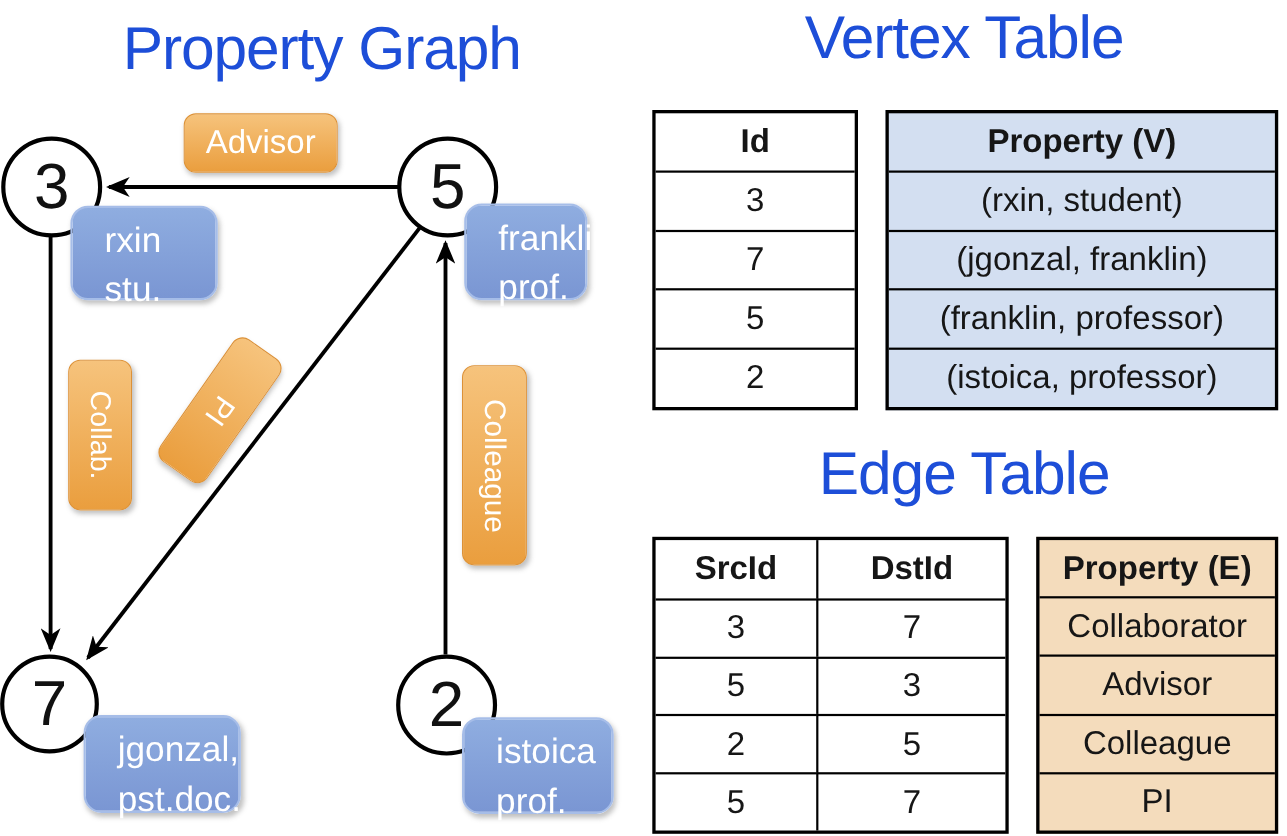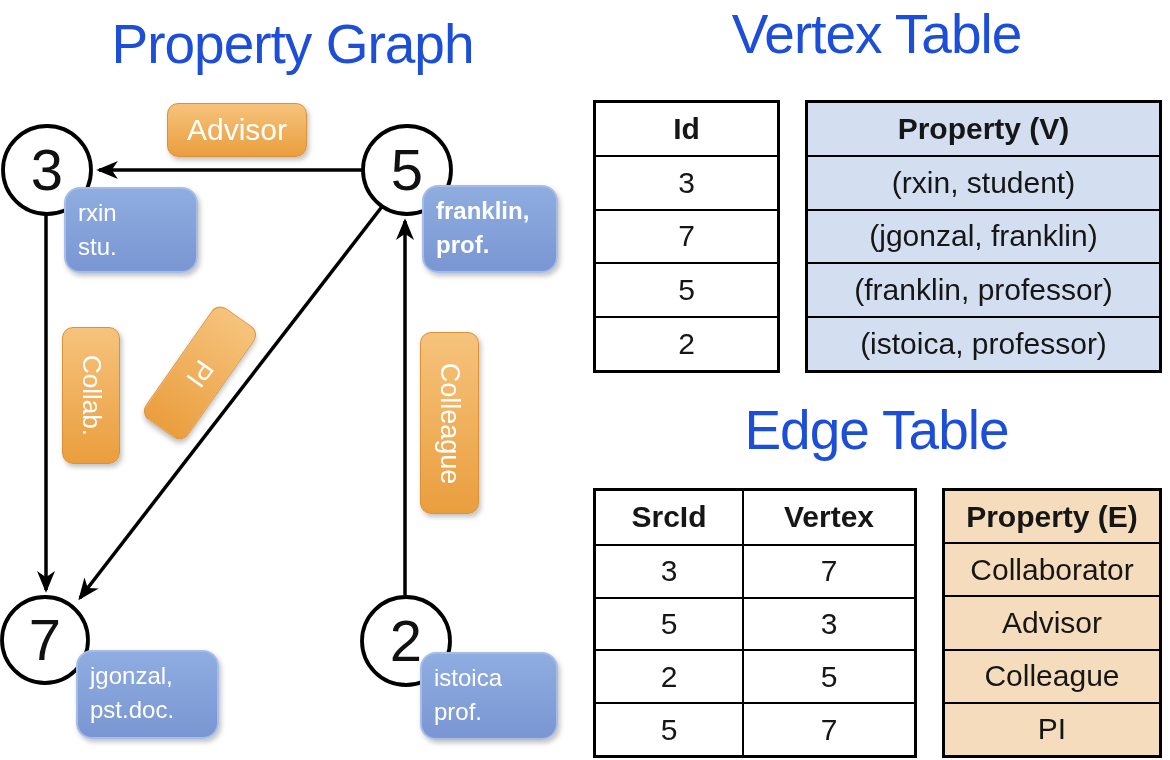--- a/index.html
+++ b/index.html
@@ -41,25 +41,25 @@
   #label-pi{left:174px;top:305px;width:50px;height:134px;font-size:27px;
             transform:rotate(35deg);}
   .vtext{transform:rotate(90deg);white-space:nowrap;}
 
   
   .pbox{
     position:absolute;box-sizing:border-box;
     background:linear-gradient(180deg,var(--blue-top,#8fade0),var(--blue-bottom,#7a96d3));
     border:2px solid var(--blue-border,#a6bde8);
     border-radius:16px;color:var(--label-text,#fff);
-    font-size:24px;line-height:1.42;padding:7px 6px 6px 12px;
+    font-size:32px;line-height:1.42;padding:7px 6px 6px 29px;
     box-shadow:2px 3px 5px rgba(100,100,100,.4);
   }
   #pbox-rxin    {left:64px; top:187px;width:134px;height:86px;}
-  #pbox-franklin{left:422px;top:185px;width:136px;height:88px;font-weight:bold;}
+  #pbox-franklin{left:422px;top:185px;width:112px;height:88px;}
   #pbox-jgonzal {left:76px; top:650px;width:143px;height:89px;}
   #pbox-istoica {left:420px;top:652px;width:138px;height:88px;}
 
   
   .tbl-wrap{position:absolute;display:flex;gap:25px;}
   #vertex-table{left:593px;top:100px;width:569px;height:273px;}
   #edge-table  {left:593px;top:488px;width:569px;height:270px;}
 
   .subtbl{box-sizing:border-box;border:3px solid #000;display:flex;flex-direction:column;background:#fff;}
   .subtbl.fill-v{background:var(--vertex-cell-bg,#d3dff1);}
@@ -161,21 +161,21 @@
       <div class="trow">(rxin, student)</div>
       <div class="trow">(jgonzal, franklin)</div>
       <div class="trow">(franklin, professor)</div>
       <div class="trow">(istoica, professor)</div>
     </div>
   </div>
 
   <div id="edge-table" class="tbl-wrap">
     <div id="et-ids" class="subtbl">
       <div class="gcell hdr">SrcId</div>
-      <div class="gcell hdr c2">Vertex</div>
+      <div class="gcell hdr c2">DstId</div>
 
       <div class="gcell rN">3</div>
       <div class="gcell rN c2">7</div>
 
       <div class="gcell rN">5</div>
       <div class="gcell rN c2">3</div>
 
       <div class="gcell rN">2</div>
       <div class="gcell rN c2">5</div>
 

